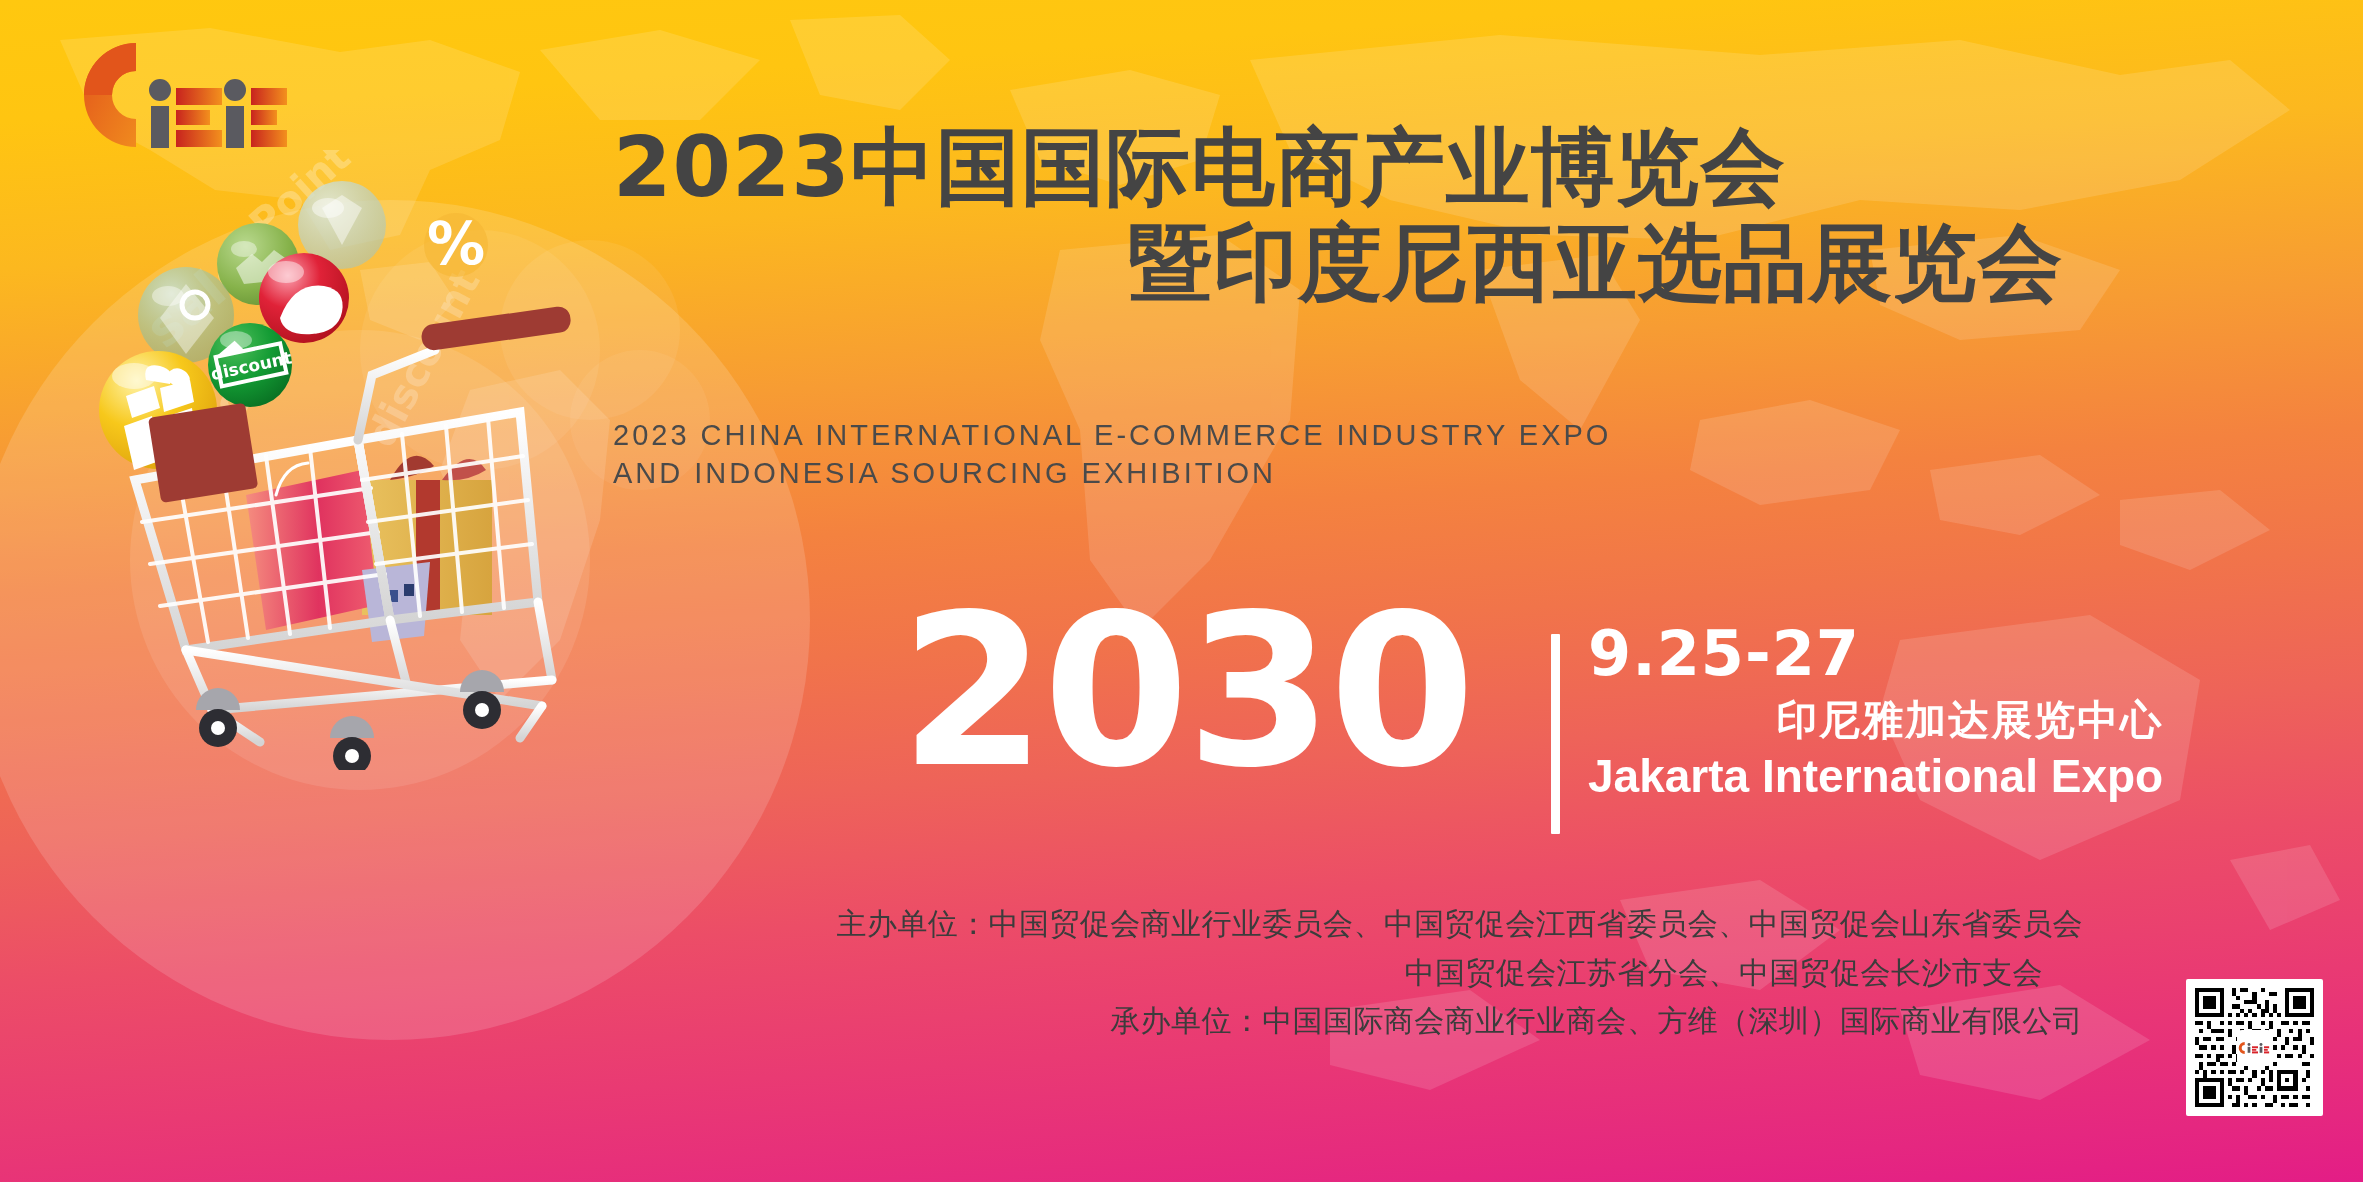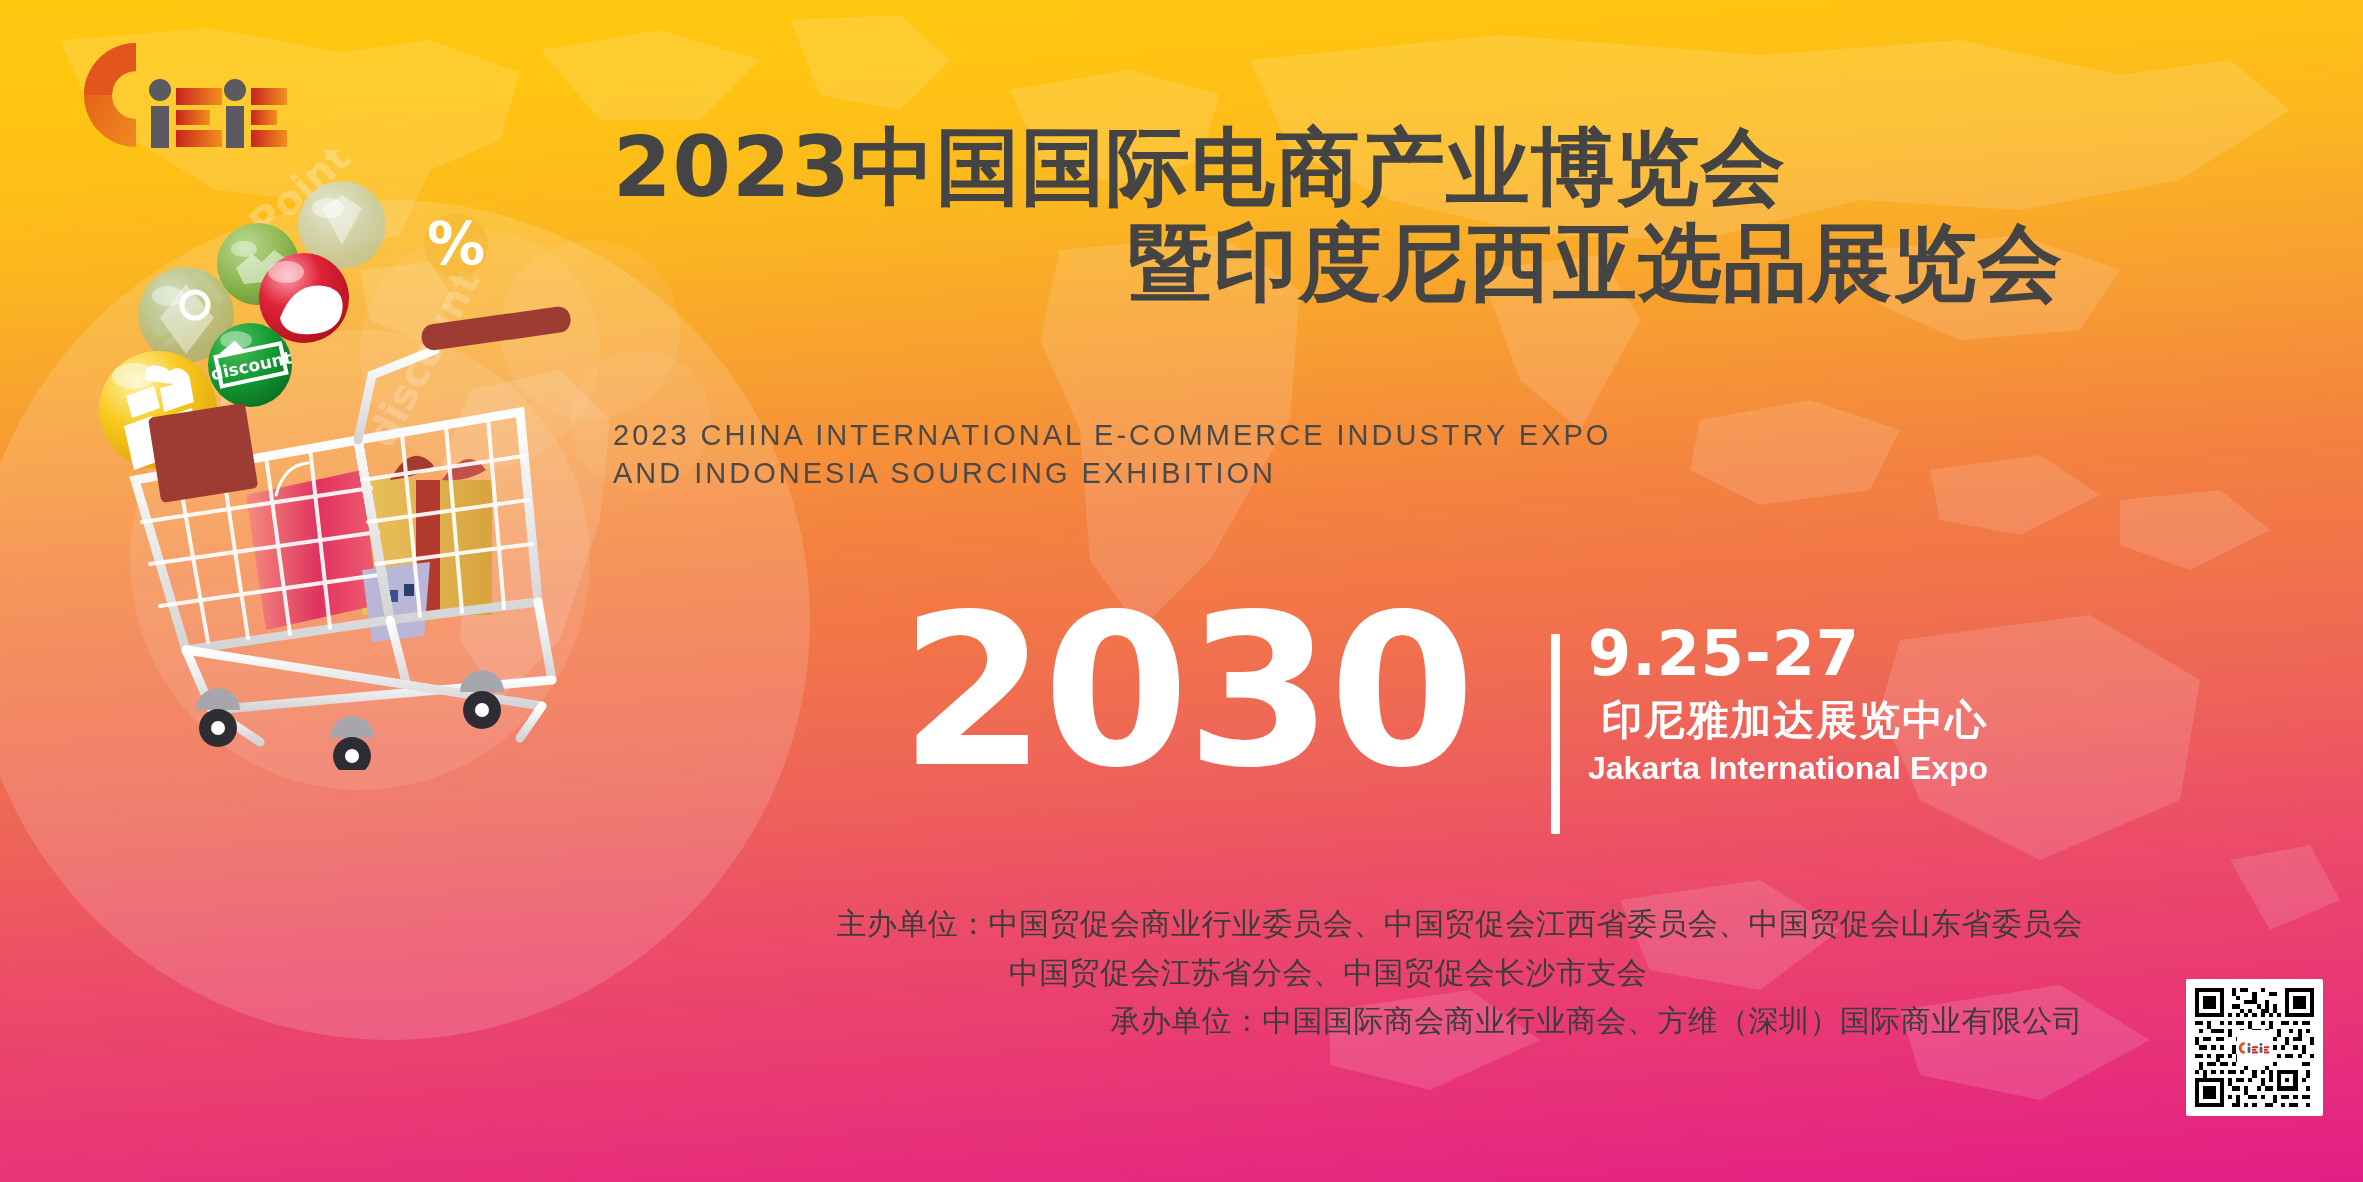--- a/index.html
+++ b/index.html
@@ -72,31 +72,31 @@
   #divider{
     position:absolute;left:1551px;top:634px;
     width:9px;height:200px;background:#ffffff;border-radius:1px;
   }
   #datebox{position:absolute;left:1588px;top:623px;color:#ffffff;}
   #date-main{font-size:62px;font-weight:bold;line-height:1.0;letter-spacing:1px;
              font-family:"DejaVu Sans","Liberation Sans",sans-serif;}
   #date-venue-cn{font-size:41px;font-weight:bold;line-height:1.35;margin-top:8px;letter-spacing:2px;
              font-family:"DejaVu Sans","Liberation Sans",sans-serif;text-align:right;}
   #date-en1{font-size:34px;font-weight:bold;line-height:1.25;margin-top:8px;}
-  #date-en2{font-size:32px;font-weight:bold;line-height:1.25;}
+  #date-en2{font-size:46px;font-weight:bold;line-height:1.25;}
 
   
   #orgs{
     position:absolute;left:613px;top:900px;width:1470px;
     color:#3c3c3c;font-size:30px;line-height:1.62;letter-spacing:0.4px;
     font-family:"DejaVu Sans","Liberation Sans",sans-serif;
     font-weight:500;
   }
   #orgs .ln{white-space:nowrap;text-align:right;}
-  #orgs .ln.center{text-align:center;padding-right:40px;}
+  #orgs .ln.center{text-align:right;padding-right:40px;}
 
   
   #qr{
     position:absolute;left:2186px;top:979px;
     width:137px;height:137px;background:#ffffff;
     padding:9px;border-radius:2px;
   }
   #qr svg{display:block;width:100%;height:100%;}
   #qr-logo{
     position:absolute;left:50%;top:50%;transform:translate(-50%,-50%);

